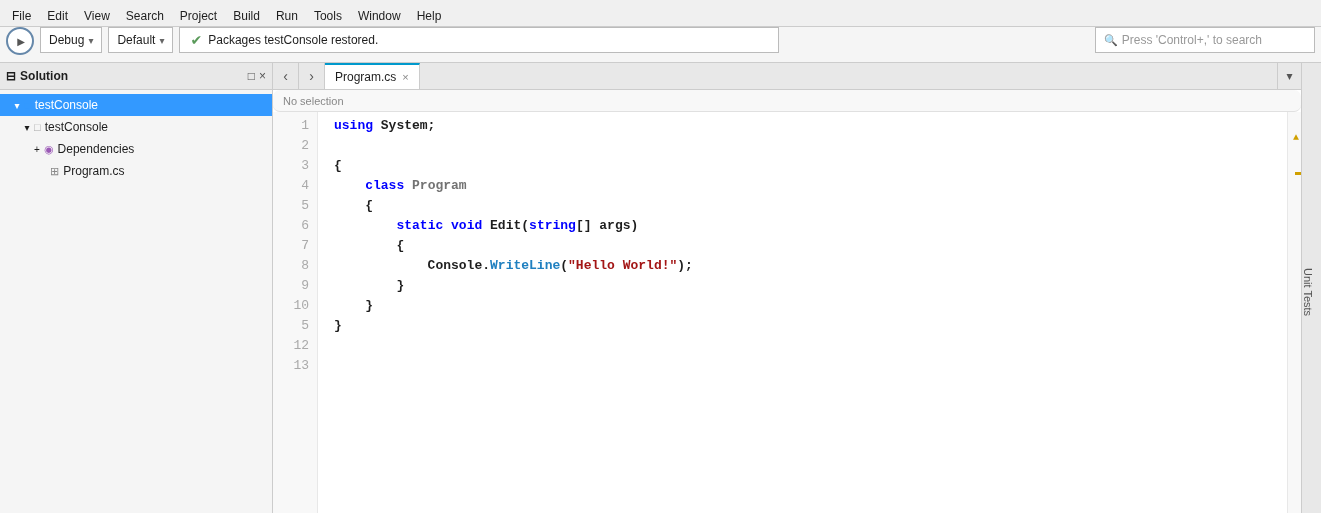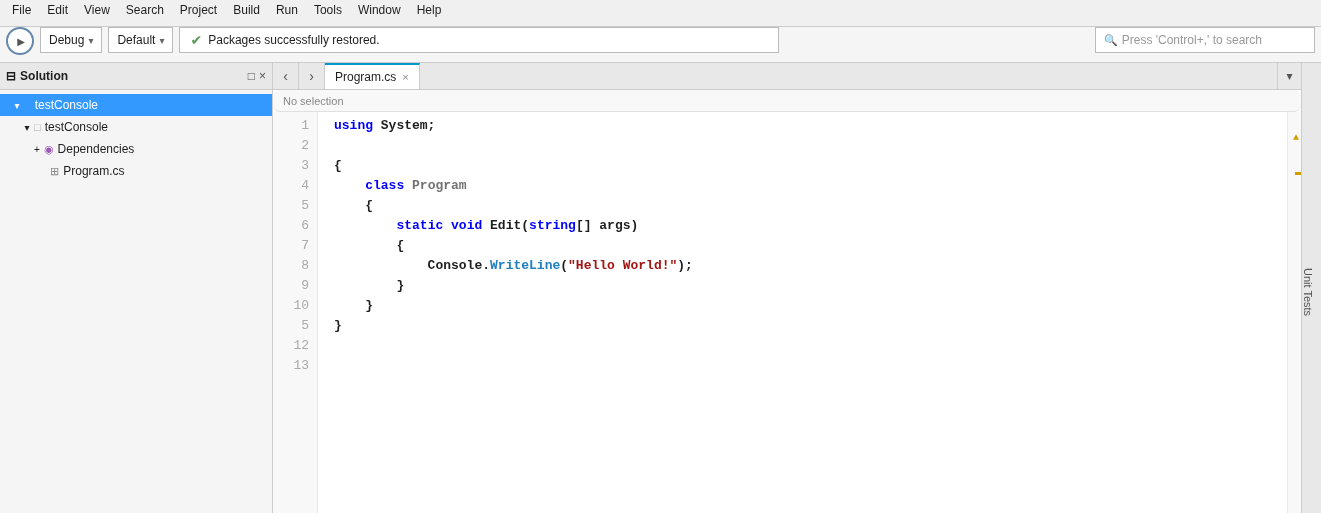--- a/index.html
+++ b/index.html
@@ -1,20 +1,20 @@
 <!DOCTYPE html>
 <html><head>
   <meta charset="utf-8">
   <style>
     * { box-sizing: border-box; margin: 0; padding: 0; }
     body { font-family: 'Segoe UI', sans-serif; font-size: 12px; background: #f0f0f0; overflow: hidden; width: 1321px; height: 513px; }
 
     
     .menu-bar {
-      display: flex; align-items: flex-start;
+      display: flex; align-items: flex-end;
       background: #f0f0f0; border-bottom: 1px solid #ccc;
       height: 27px; padding: 0 4px;
     }
     .menu-item {
       padding: 3px 8px; cursor: pointer; font-size: 12px; color: #1e1e1e;
     }
 
     
     .toolbar {
       display: flex; align-items: flex-start;
@@ -179,21 +179,21 @@
   <div class="dropdown">
     <span>Debug</span>
     <span class="arrow">▾</span>
   </div>
   <div class="dropdown">
     <span>Default</span>
     <span class="arrow">▾</span>
   </div>
   <div class="notification-bar">
     <span class="notif-check">✔</span>
-    <span>Packages successfully restored.</span>
+    <span>Packages testConsole restored.</span>
   </div>
   <div class="search-box">
     <span class="search-icon">🔍</span>
     <span>Press 'Control+,' to search</span>
   </div>
 </div>
 
 <div class="main-layout">
 
   <div class="solution-panel">

